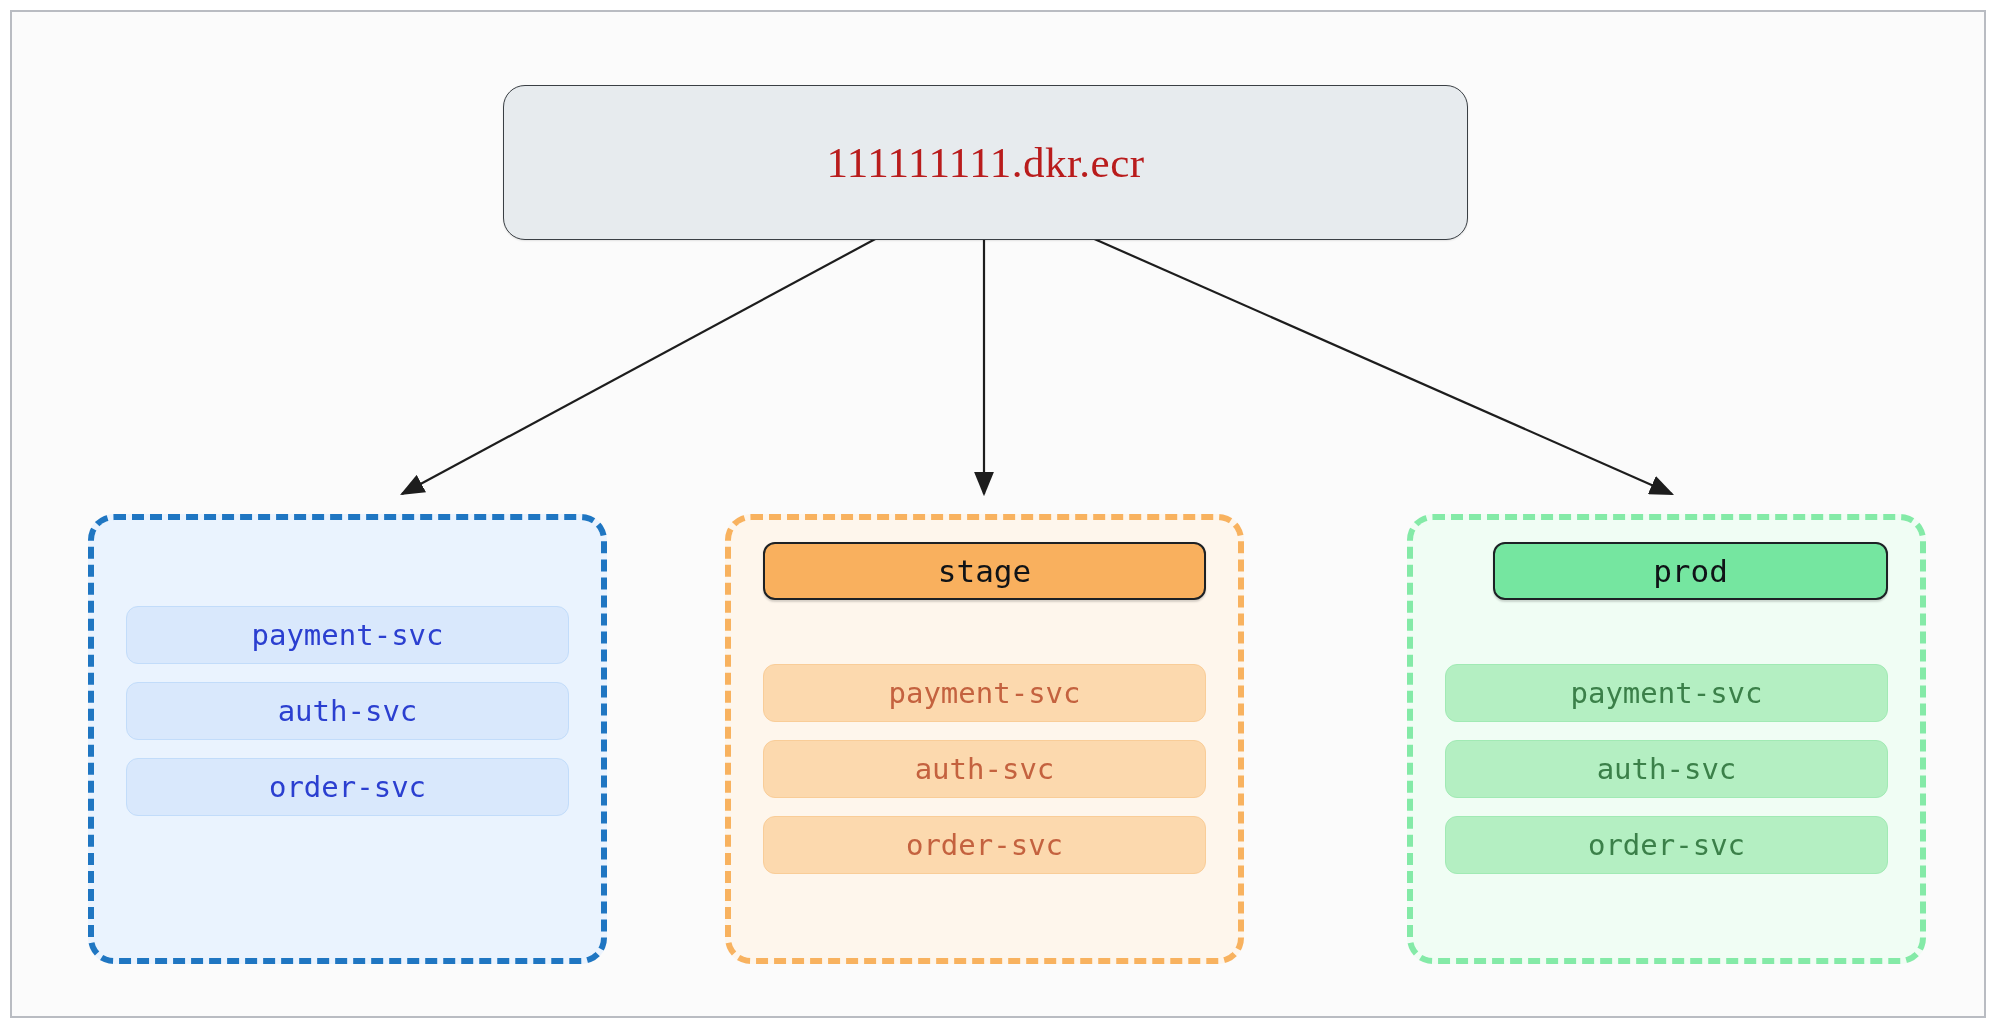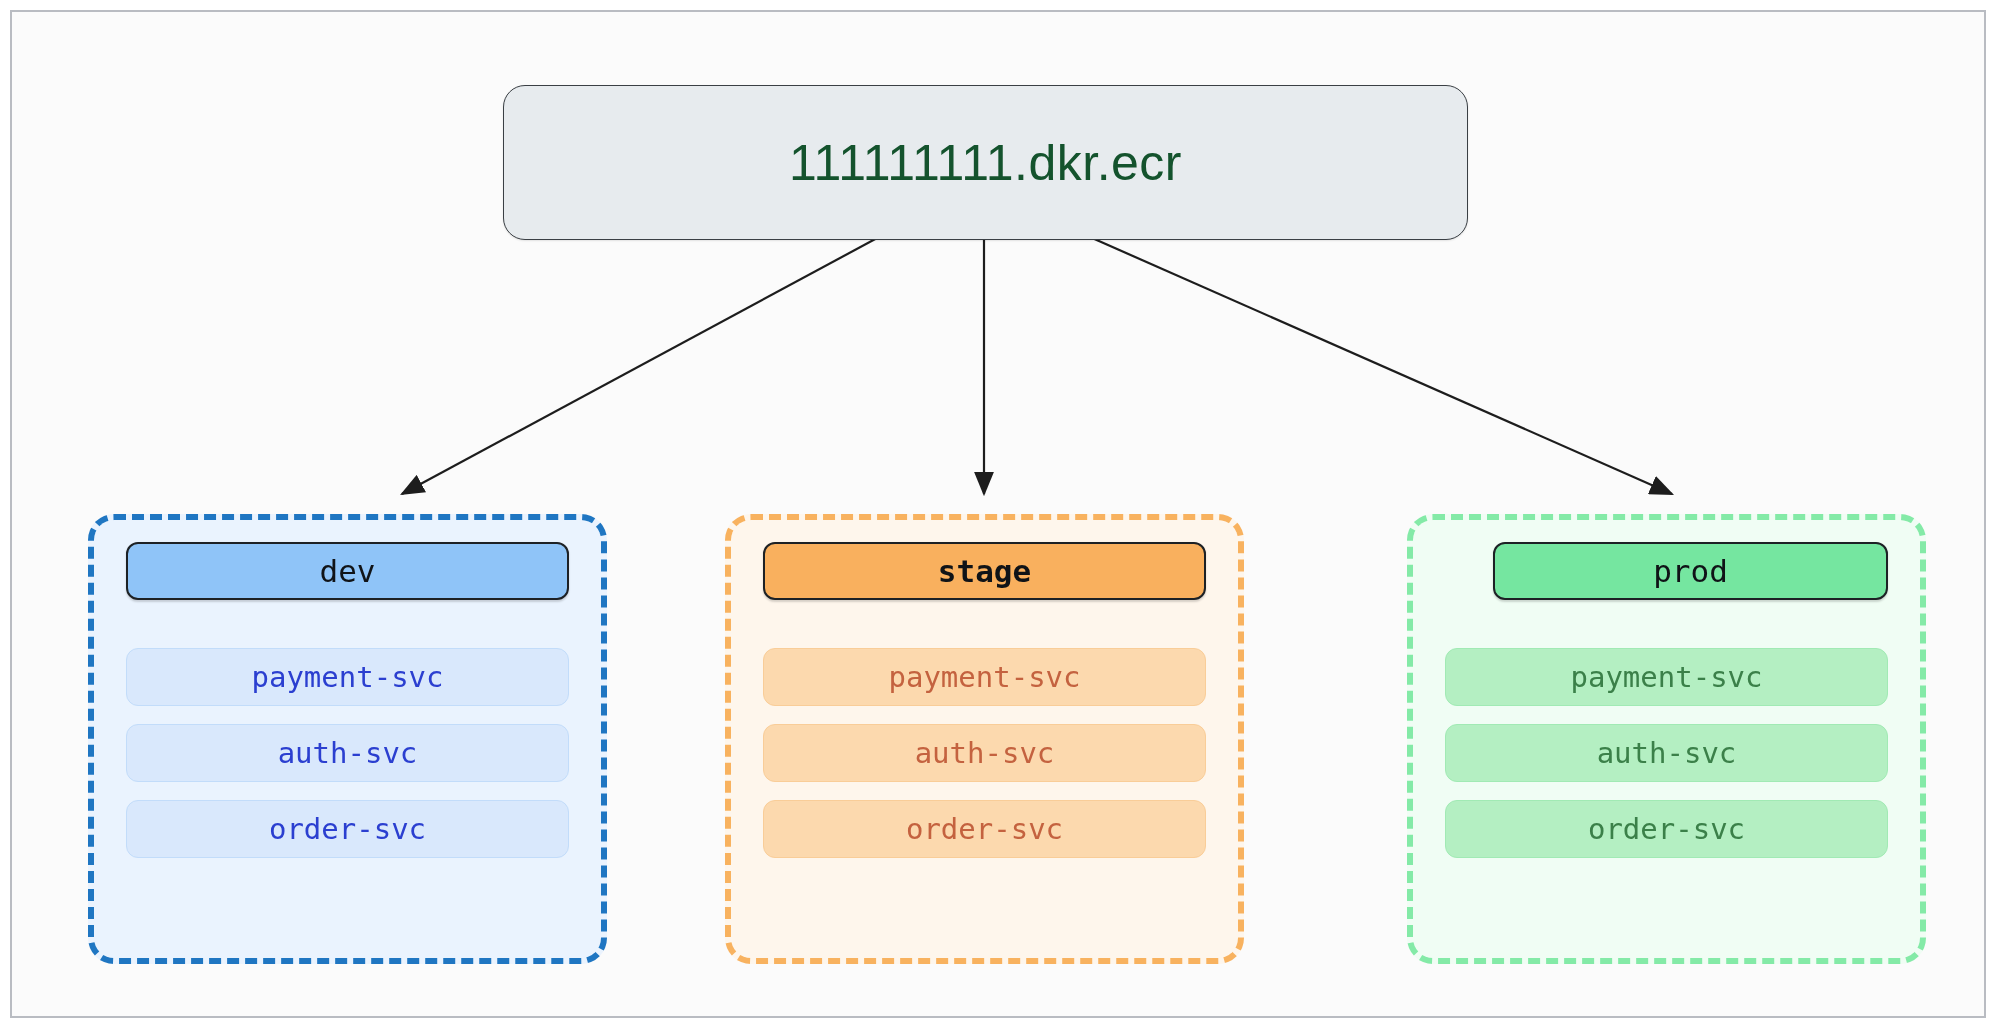--- a/index.html
+++ b/index.html
@@ -44,23 +44,23 @@
     background: #e7ebee;
     border: 1.6px solid #3a3f44;
     border-radius: 22px;
     box-sizing: border-box;
     display: flex;
     align-items: center;
     justify-content: center;
     box-shadow: 0 1px 2px rgba(0,0,0,0.10);
   }
   .root-label {
-    font-family: Liberation Sans, sans-serif;
-    font-size: 50px;
-    color: #14532d;
+    font-family: Liberation Serif, serif;
+    font-size: 43px;
+    color: #b91c1c;
     letter-spacing: 0.5px;
     white-space: nowrap;
   }
 
   
   .cluster {
     position: absolute;
     top: 502px;
     width: 519px;
     height: 450px;
@@ -81,25 +81,25 @@
     box-sizing: border-box;
     display: flex;
     align-items: center;
     justify-content: center;
     font-family: "DejaVu Sans Mono", monospace;
     font-size: 31px;
     color: #101317;
     box-shadow: 0 1.5px 2px rgba(0,0,0,0.16);
   }
   .hdr-dev   { background: #8fc4f8; }
-  .hdr-stage { background: #f9b05e; font-weight: bold; }
+  .hdr-stage { background: #f9b05e; }
   .hdr-prod  { background: #75e6a0; margin-left: 48px; }
 
   .svc-list {
-    margin-top: 48px;
+    margin-top: 64px;
     display: flex;
     flex-direction: column;
     gap: 18px;
   }
   .svc {
     height: 58px;
     border-radius: 12px;
     box-sizing: border-box;
     display: flex;
     align-items: center;
@@ -125,23 +125,20 @@
     <line x1="880" y1="218" x2="390" y2="482" stroke="#1d1d1d" stroke-width="2.2" marker-end="url(#arrowhead)"></line>
     <line x1="972" y1="218" x2="972" y2="482" stroke="#1d1d1d" stroke-width="2.2" marker-end="url(#arrowhead)"></line>
     <line x1="1062" y1="218" x2="1660" y2="482" stroke="#1d1d1d" stroke-width="2.2" marker-end="url(#arrowhead)"></line>
   </svg>
 
   <div class="root-node">
     <span class="root-label">111111111.dkr.ecr</span>
   </div>
 
   <div class="cluster cluster-dev">
-    <div class="cluster-header hdr-dev">
-      <span>dev</span>
-    </div>
     <div class="svc-list">
       <div class="svc svc-dev">
         <span>payment-svc</span>
       </div>
       <div class="svc svc-dev">
         <span>auth-svc</span>
       </div>
       <div class="svc svc-dev">
         <span>order-svc</span>
       </div>

